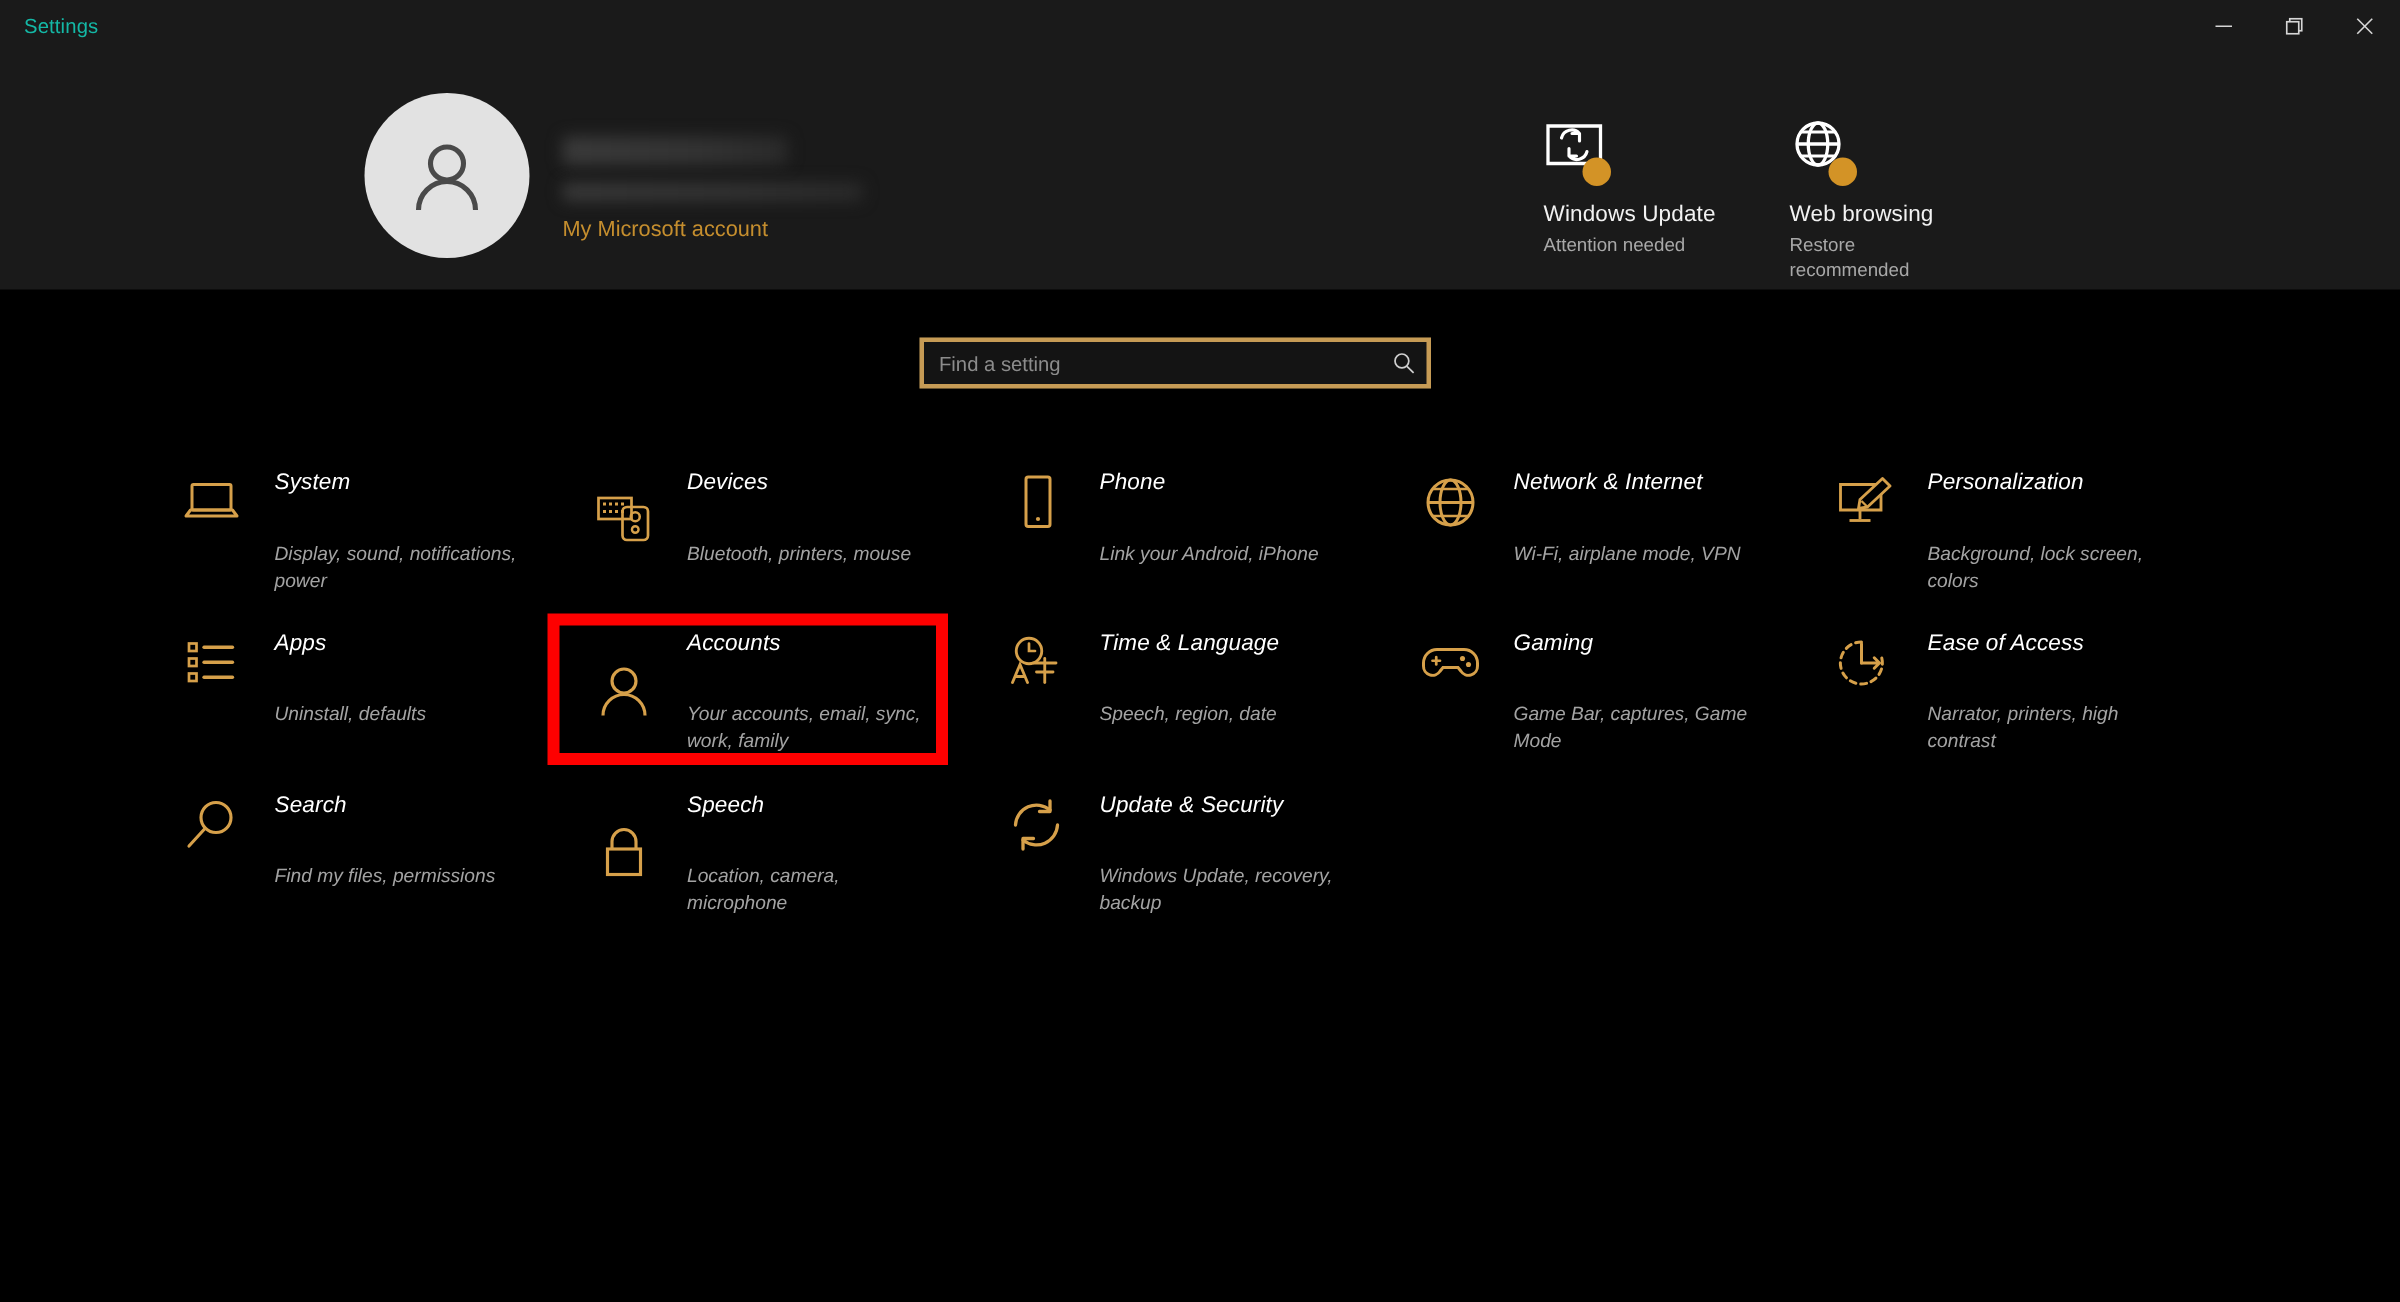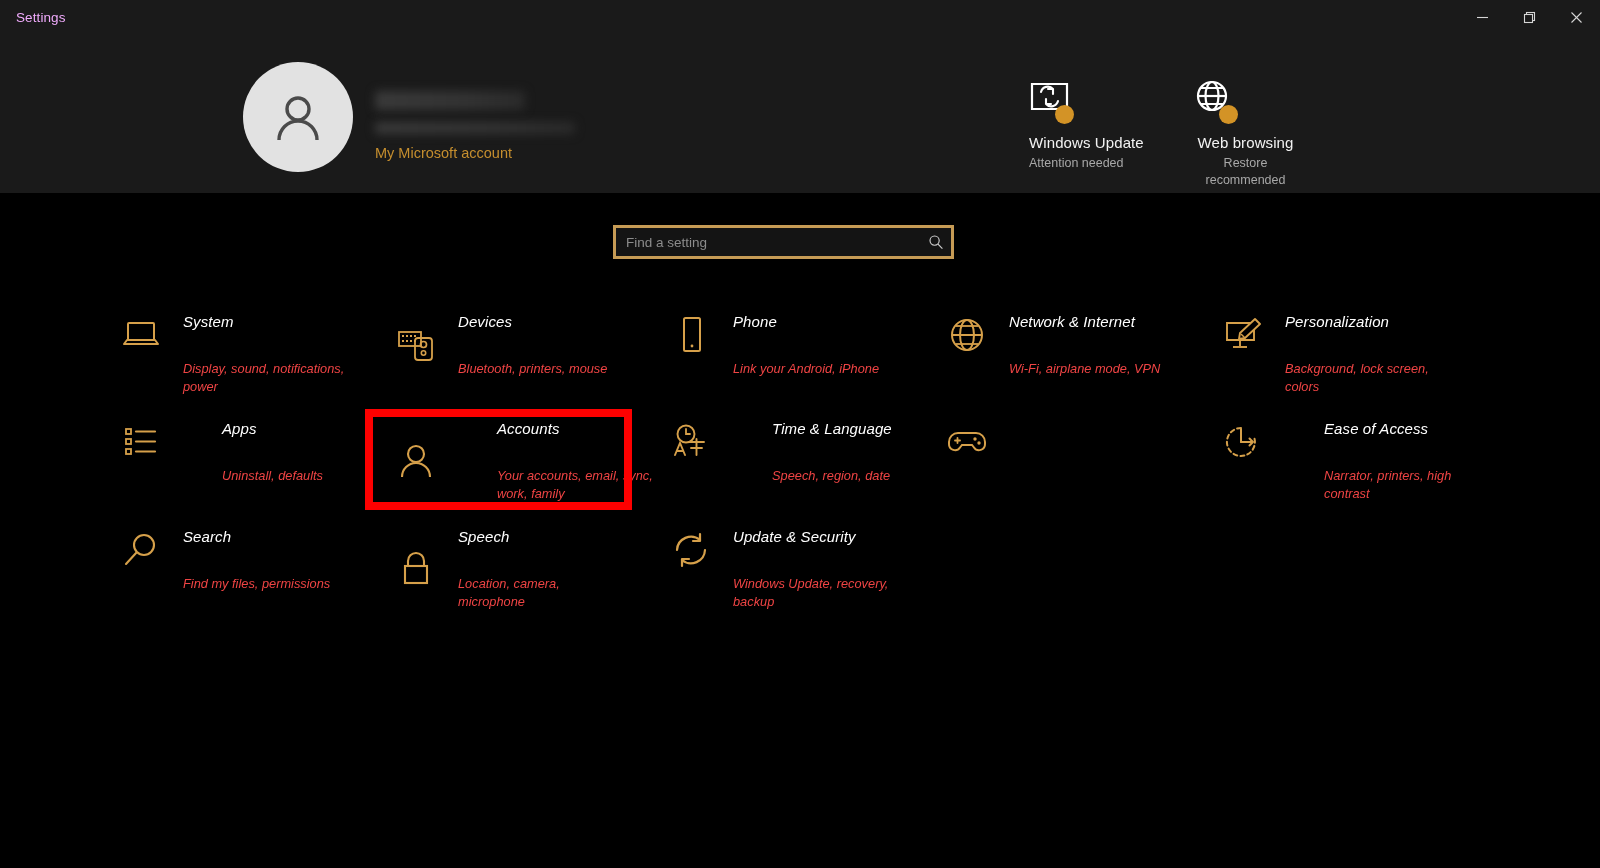--- a/index.html
+++ b/index.html
@@ -10,21 +10,21 @@
     overflow:hidden;
   }
   #app { position:relative; width:1600px; height:868px; background:#000; }
 
   
   .titlebar {
     position:absolute; left:0; top:0; width:1600px; height:34px;
     background:#1a1a1a; display:flex; align-items:center;
   }
   .titlebar .title {
-    font-size:13.5px; color:#f0abfc; padding-left:16px; letter-spacing:.1px;
+    font-size:13.5px; color:#14b8a6; padding-left:16px; letter-spacing:.1px;
   }
   .wincontrols { position:absolute; right:0; top:0; display:flex; height:34px; }
   .wc {
     width:47px; height:34px; display:flex; align-items:center; justify-content:center;
     color:#d6d6d6;
   }
   .wc svg { display:block; }
 
   
   .header {
@@ -43,21 +43,21 @@
     filter:blur(5px); border-radius:3px;
   }
   .redact.name  { width:150px; height:19px; margin-bottom:12px; }
   .redact.email { width:200px; height:12px; margin-bottom:11px; }
   .ms-link {
     font-size:14.5px; color:#c58e2e; cursor:pointer;
   }
 
   .hstatus { position:absolute; top:46px; display:flex; flex-direction:column; }
   .hstatus.upd { left:1029px; }
-  .hstatus.web { left:1193px;text-align:center; }
+  .hstatus.web { left:1193px; }
   .hs-icon { position:relative; width:48px; height:44px; margin-bottom:10px; }
   .hs-icon svg { display:block; }
   .badge {
     position:absolute; width:19px; height:19px; border-radius:50%;
     background:#d39326; right:3px; bottom:0px;
   }
   .hs-title { font-size:15px; color:#f2f2f2; margin-bottom:4px; letter-spacing:.1px; }
   .hs-sub { font-size:12.5px; color:#a8a8a8; line-height:17px; max-width:105px; }
 
   
@@ -79,30 +79,30 @@
   .tile {
     position:absolute; display:flex; align-items:flex-start; width:270px;font-style:italic;
   }
   .tile .ico {
     width:46px; height:46px; flex:0 0 auto; display:flex;
     align-items:center; justify-content:center; margin-top:2px;
   }
   .tile .ico svg { display:block; }
   .tile .txt { margin-left:19px; padding-top:3px; }
   .tile .t-title { font-size:15px; color:#ffffff; margin-bottom:3px; letter-spacing:.1px; }
-  .tile .t-sub { font-size:12.8px; color:#ef4444; line-height:17.5px; max-width:168px;margin-top:30px; }
+  .tile .t-sub { font-size:12.8px; color:#a3a3a3; line-height:17.5px; max-width:168px;margin-top:30px; }
 
   .col0 { left:118px; }
   .col1 { left:393px;align-items:center; }
   .col2 { left:668px; }
   .col3 { left:944px; }
   .col4 { left:1220px; }
 
   .r0 { top:0px; }
-  .r1 { top:107px;gap:39px; }
+  .r1 { top:107px; }
   .r2 { top:215px; }
 
   
   .highlight {
     position:absolute; left:365px; top:409px; width:267px; height:101px;
     border:8px solid #fe0000; pointer-events:none;
   }
 </style>
 </head>
 <body>
@@ -330,20 +330,24 @@
         <svg width="40" height="28" viewBox="0 0 40 28">
           <path d="M11 5 H29 a9 9 0 0 1 9 9 v2 a6 6 0 0 1 -11 3.5 L25 17 H15 l-2 2.5 A6 6 0 0 1 2 16 v-2 a9 9 0 0 1 9 -9 Z" fill="none" stroke="#d6a04a" stroke-width="2"></path>
           <g stroke="#d6a04a" stroke-width="1.8" stroke-linecap="round">
             <line x1="8" y1="12.5" x2="13" y2="12.5"></line>
             <line x1="10.5" y1="10" x2="10.5" y2="15"></line>
           </g>
           <circle cx="28" cy="11" r="1.7" fill="#d6a04a"></circle>
           <circle cx="32" cy="15" r="1.7" fill="#d6a04a"></circle>
         </svg>
       </div>
+      <div class="txt">
+        <div class="t-title">Gaming</div>
+        <div class="t-sub">Game Bar, captures, Game Mode</div>
+      </div>
     </div>
 
     <div class="tile col4 r1">
       <div class="ico">
         <svg width="38" height="36" viewBox="0 0 38 36">
           <path d="M17 4 a14 14 0 1 0 13 9" fill="none" stroke="#d6a04a" stroke-width="2" stroke-linecap="round" stroke-dasharray="4 3.2"></path>
           <line x1="17" y1="5" x2="17" y2="18" stroke="#d6a04a" stroke-width="2" stroke-linecap="round"></line>
           <path d="M17 18 H29 M25.5 14.5 L29 18 L25.5 21.5" fill="none" stroke="#d6a04a" stroke-width="2" stroke-linecap="round" stroke-linejoin="round"></path>
         </svg>
       </div>

